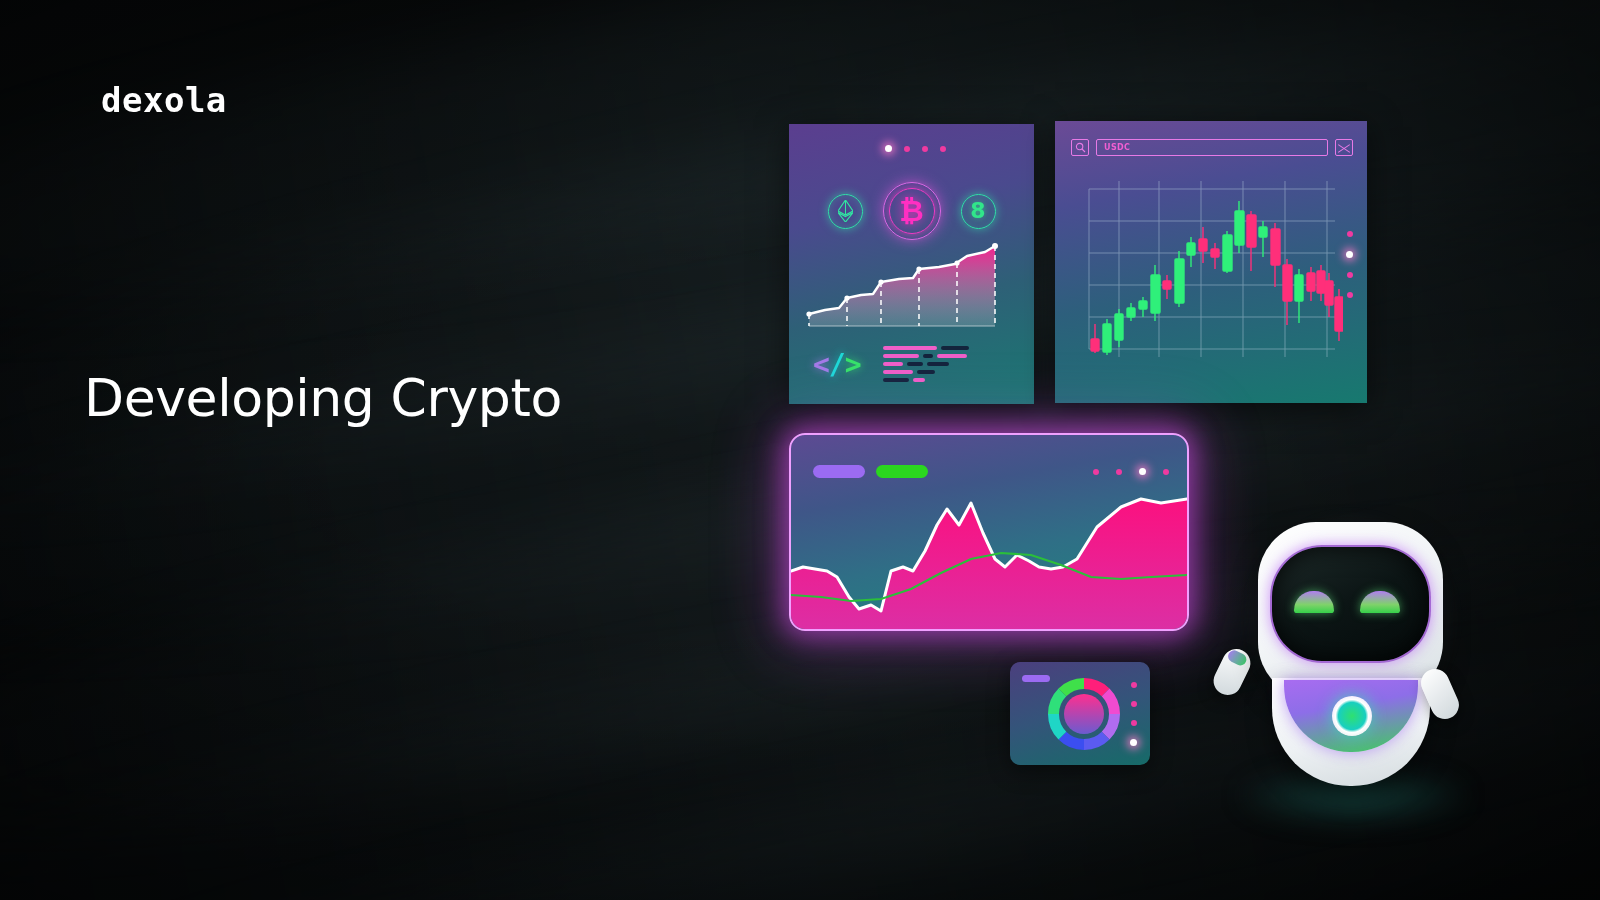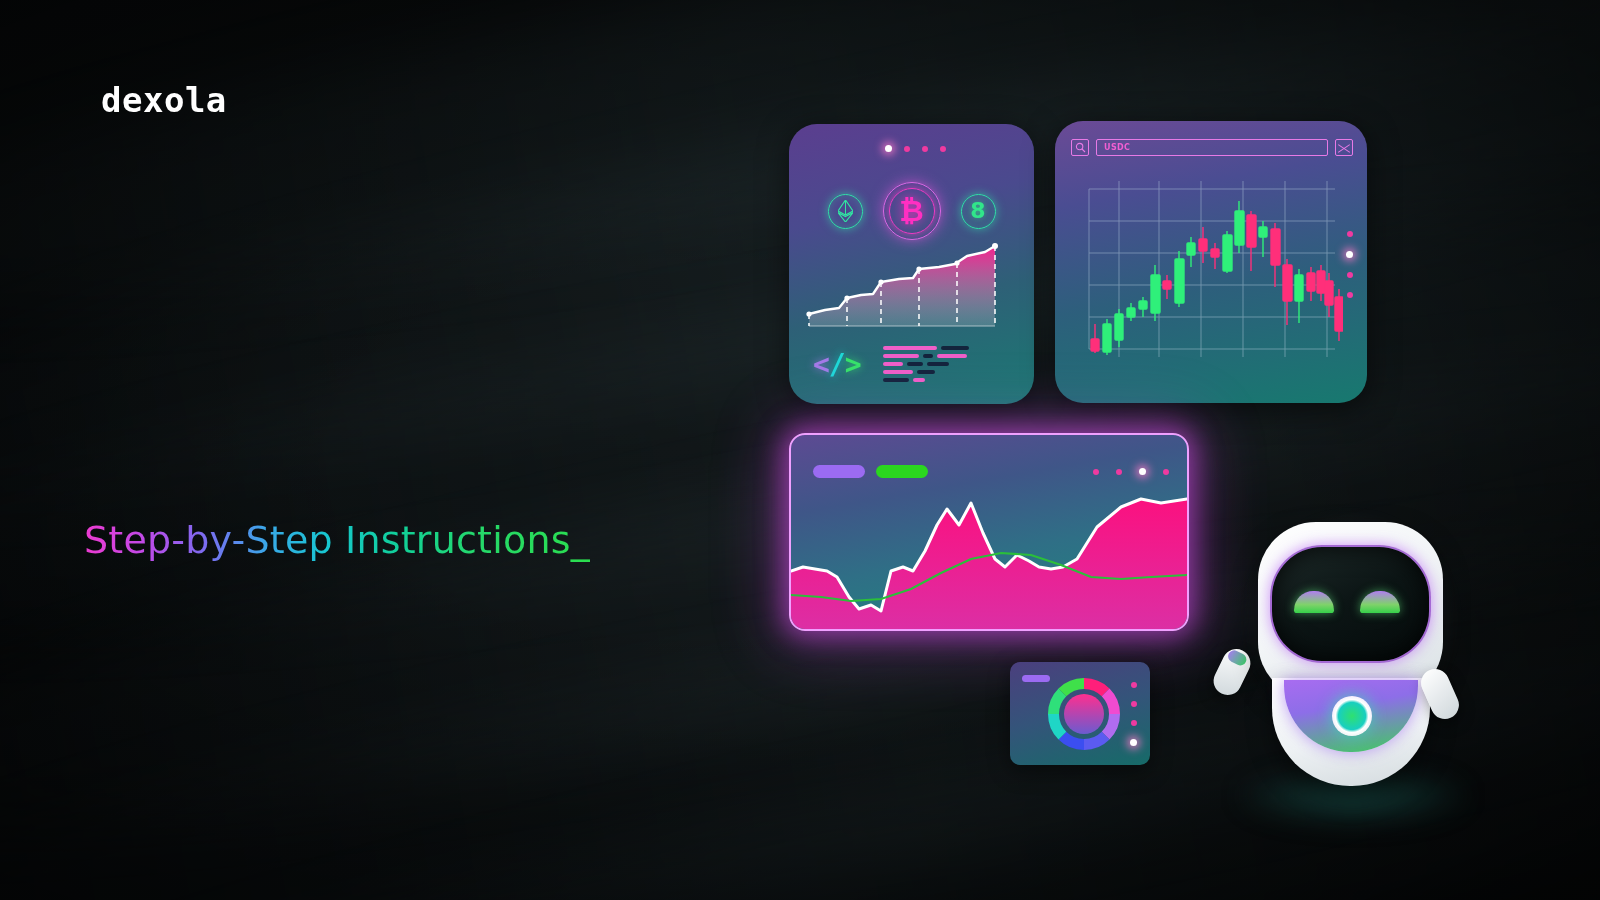--- a/index.html
+++ b/index.html
@@ -28,21 +28,21 @@
   
   #headline{position:absolute;left:84px;top:368px;width:640px;}
   #headline .h-line{color:#fff;font-size:52px;line-height:1.17;font-weight:400;letter-spacing:-.4px;
       font-family:"DejaVu Sans","Liberation Sans",sans-serif;}
   #subhead{position:absolute;left:84px;top:518px;font-size:38px;letter-spacing:.2px;font-weight:400;
       font-family:"DejaVu Sans","Liberation Sans",sans-serif;
       background:linear-gradient(90deg,#ec3bd0 0%,#c04ae8 12%,#7b6cf0 24%,#3aa7e8 36%,#17c7d0 48%,#11cf9a 62%,#25d96a 78%,#2bde4e 100%);
       -webkit-background-clip:text;background-clip:text;color:transparent;-webkit-text-fill-color:transparent;white-space:nowrap;}
 
   
-  .card{position:absolute;border-radius:28px;overflow:hidden;}
+  .card{position:absolute;border-radius:0;overflow:hidden;}
 
   
   #card-coins{left:789px;top:124px;width:245px;height:280px;
      background:linear-gradient(168deg,#5b3e8f 0%,#4a4a8e 32%,#2e6077 62%,#1a7a72 100%);
      box-shadow:0 6px 30px rgba(0,0,0,.5);}
   .dots-row{position:absolute;display:flex;gap:12px;align-items:center;}
   .dot{width:7px;height:7px;border-radius:50%;background:#ef3aa0;}
   .dot.sm{width:6px;height:6px;}
   .dot.glow{background:#fff;box-shadow:0 0 9px 3px rgba(255,120,200,.85);}
 
@@ -134,22 +134,22 @@
   <div class="wave w2"></div>
   <div class="wave w3"></div>
   <div class="wave w4"></div>
   <div class="wave w5"></div>
   <div class="wave w6"></div>
   <div class="vign"></div>
 
   <div id="logo">dexola</div>
 
   <div id="headline">
-  </div>
-  <div id="subhead">Step-by-Step Instructions_</div>
+    <div class="h-line">Developing Crypto</div>
+  </div>
 
   <div class="card" id="card-coins">
     <div class="dots-row" style="left:96px;top:21px;">
       <span class="dot glow"></span>
       <span class="dot sm"></span>
       <span class="dot sm"></span>
       <span class="dot sm"></span>
     </div>
 
     <div class="coins">

